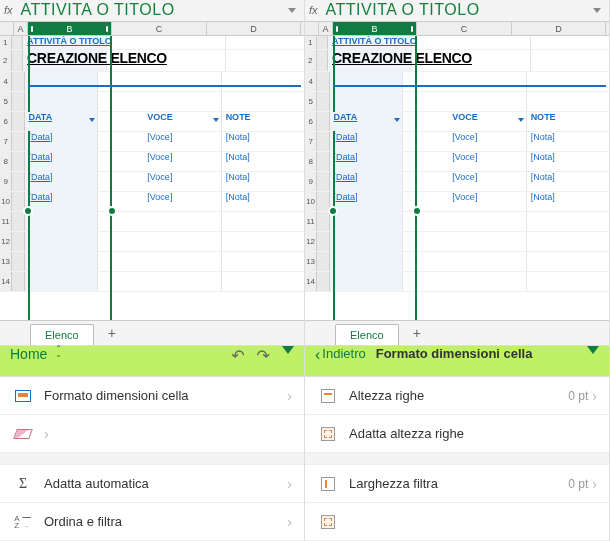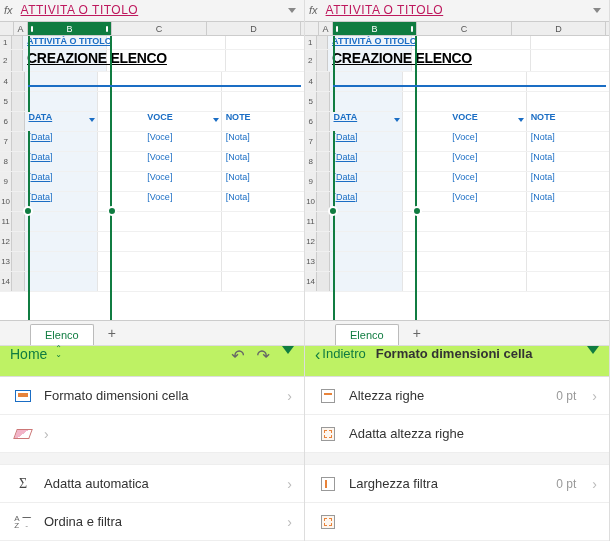--- a/index.html
+++ b/index.html
@@ -2,21 +2,21 @@
 <html><head>
 <meta charset="utf-8">
 <style>
 * { margin: 0; padding: 0; box-sizing: border-box; font-family: -apple-system, "Segoe UI", sans-serif; }
 body { background: #fff; width: 610px; height: 541px; display: flex; }
 .pane { width: 305px; height: 541px; display: flex; flex-direction: column; position: relative; border-right: 1px solid #ddd; }
 
 
 .formula-bar { height: 24px; background: #f4f4f4; display: flex; align-items: center; padding: 0 4px; border-bottom: 1px solid #ccc; }
 .fx { font-style: italic; font-size: 11px; color: #666; margin-right: 8px; }
-.formula-text { flex: 1; color: #be185d; font-size: 12px; letter-spacing: 0.5px; text-decoration: underline; }
+.formula-text { flex: 1; color: #15803d; font-size: 16px; letter-spacing: 0.5px; }
 .chev-down-small { width: 0; height: 0; border-left: 4px solid transparent; border-right: 4px solid transparent; border-top: 5px solid #888; margin: 0 4px; }
 
 
 .col-headers { display: flex; height: 14px; background: #eee; border-bottom: 1px solid #ccc; font-size: 9px; color: #555; }
 .corner { width: 14px; border-right: 1px solid #ccc; }
 .colh { border-right: 1px solid #ccc; text-align: center; line-height: 14px; }
 .colA { width: 14px; }
 .colB { width: 84px; background: #107c41; color: #fff; position: relative; }
 .colB::before, .colB::after { content:""; position:absolute; top:4px; width:2px; height:6px; background:#fff; border-radius:1px; }
 .colB::before { left:3px; } .colB::after { right:3px; }
@@ -67,21 +67,21 @@
 .green-chev { width: 0; height: 0; border-left: 6px solid transparent; border-right: 6px solid transparent; border-top: 8px solid #107c41; margin-left: 6px; }
 .back-chev { color: #107c41; font-size: 16px; margin-right: 2px; }
 .back-label { color: #107c41; font-size: 13px; margin-right: 10px; }
 .section-title { color: #333; font-size: 13px; font-weight: 600; }
 
 
 .menu-list { background: #fff; }
 .menu-item { height: 38px; display: flex; align-items: center; padding: 0 12px; border-bottom: 1px solid #eee; }
 .menu-icon { width: 22px; height: 18px; margin-right: 10px; display: flex; align-items: center; justify-content: center; }
 .menu-label { flex: 1; font-size: 13px; color: #333; }
-.menu-value { font-size: 12px; color: #999; margin-right: 16px; }
+.menu-value { font-size: 12px; color: #999; margin-right: 4px; }
 .menu-chev { color: #bbb; font-size: 14px; }
 .menu-group-gap { height: 12px; background: #f4f4f4; border-bottom: 1px solid #eee; }
 
 
 .icon-format { width: 16px; height: 12px; border: 1px solid #1a6dc4; position: relative; }
 .icon-format::before { content:""; position:absolute; inset:2px; border-top:4px solid #e8833a; }
 .icon-eraser { width: 16px; height: 10px; background: linear-gradient(135deg,#f2b4c8 50%, #fff 50%); border: 1px solid #c77; transform: skewX(-20deg); }
 .icon-sigma { font-size: 14px; color: #444; font-family: serif; }
 .icon-filter { display:flex; align-items:center; gap:2px; }
 .icon-filter .az { font-size:8px; color:#666; line-height:7px; }

